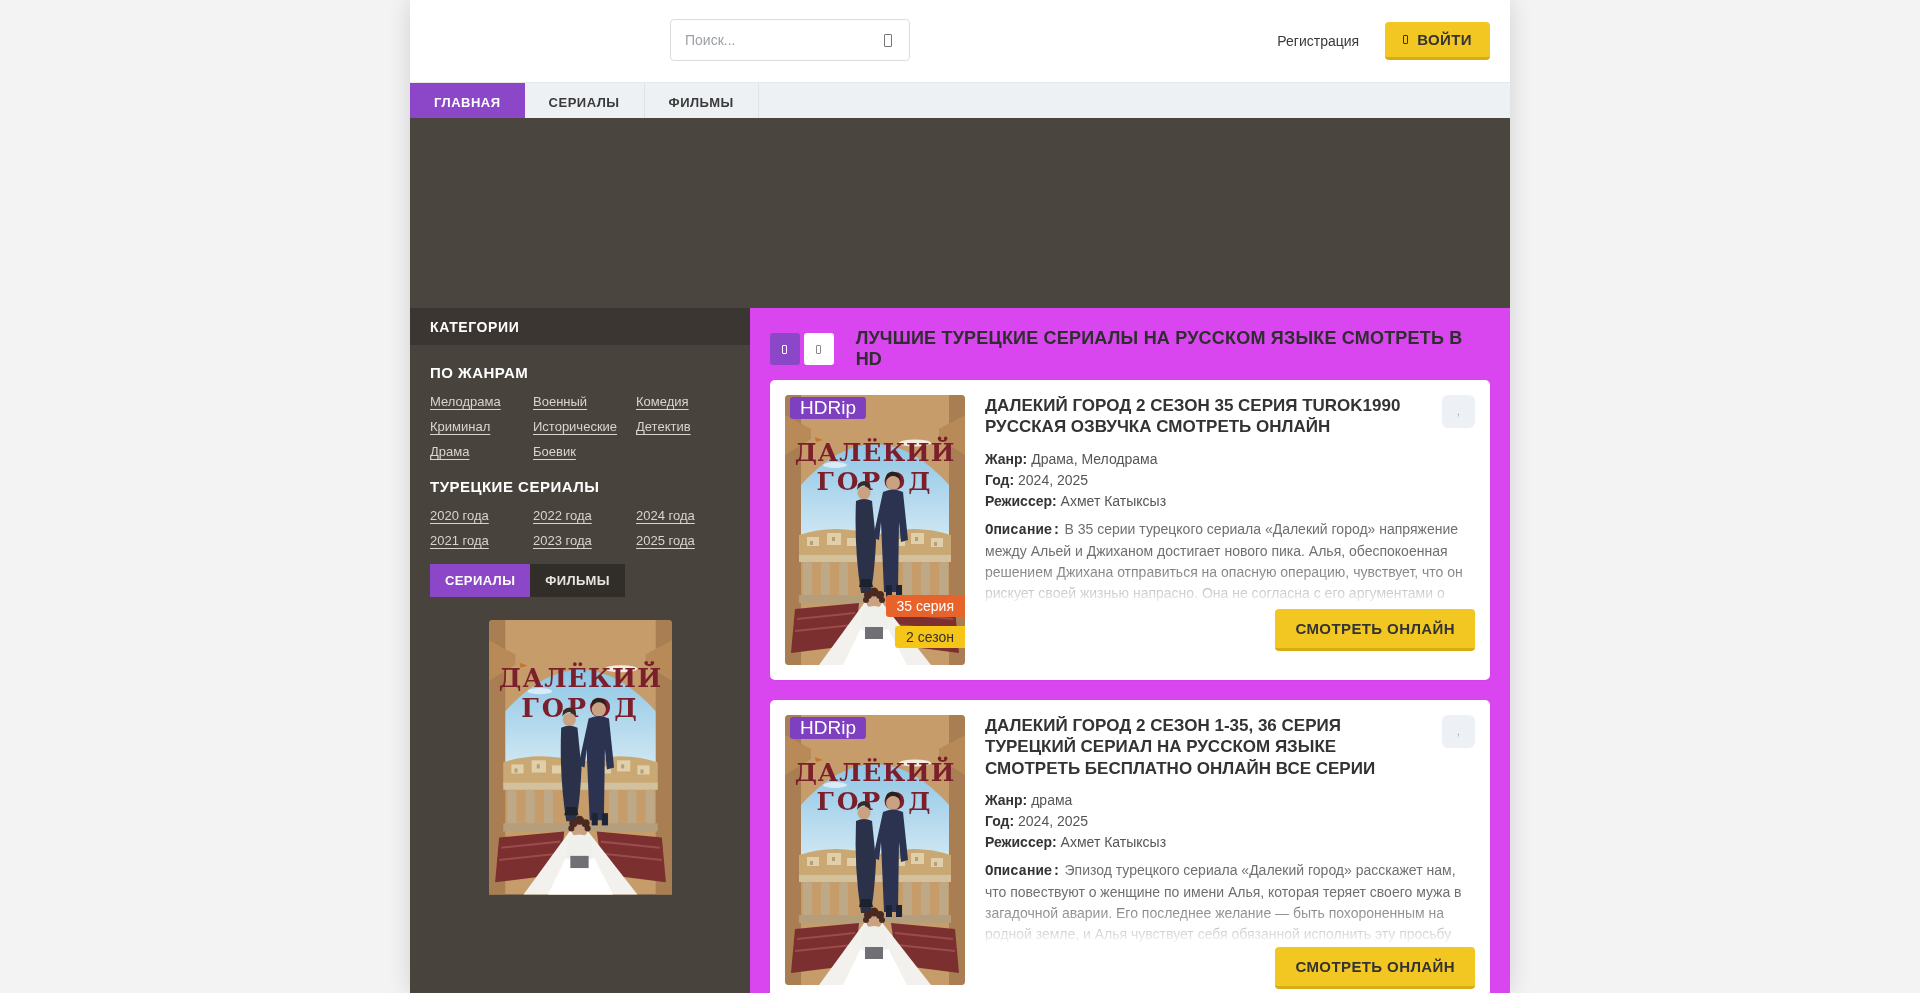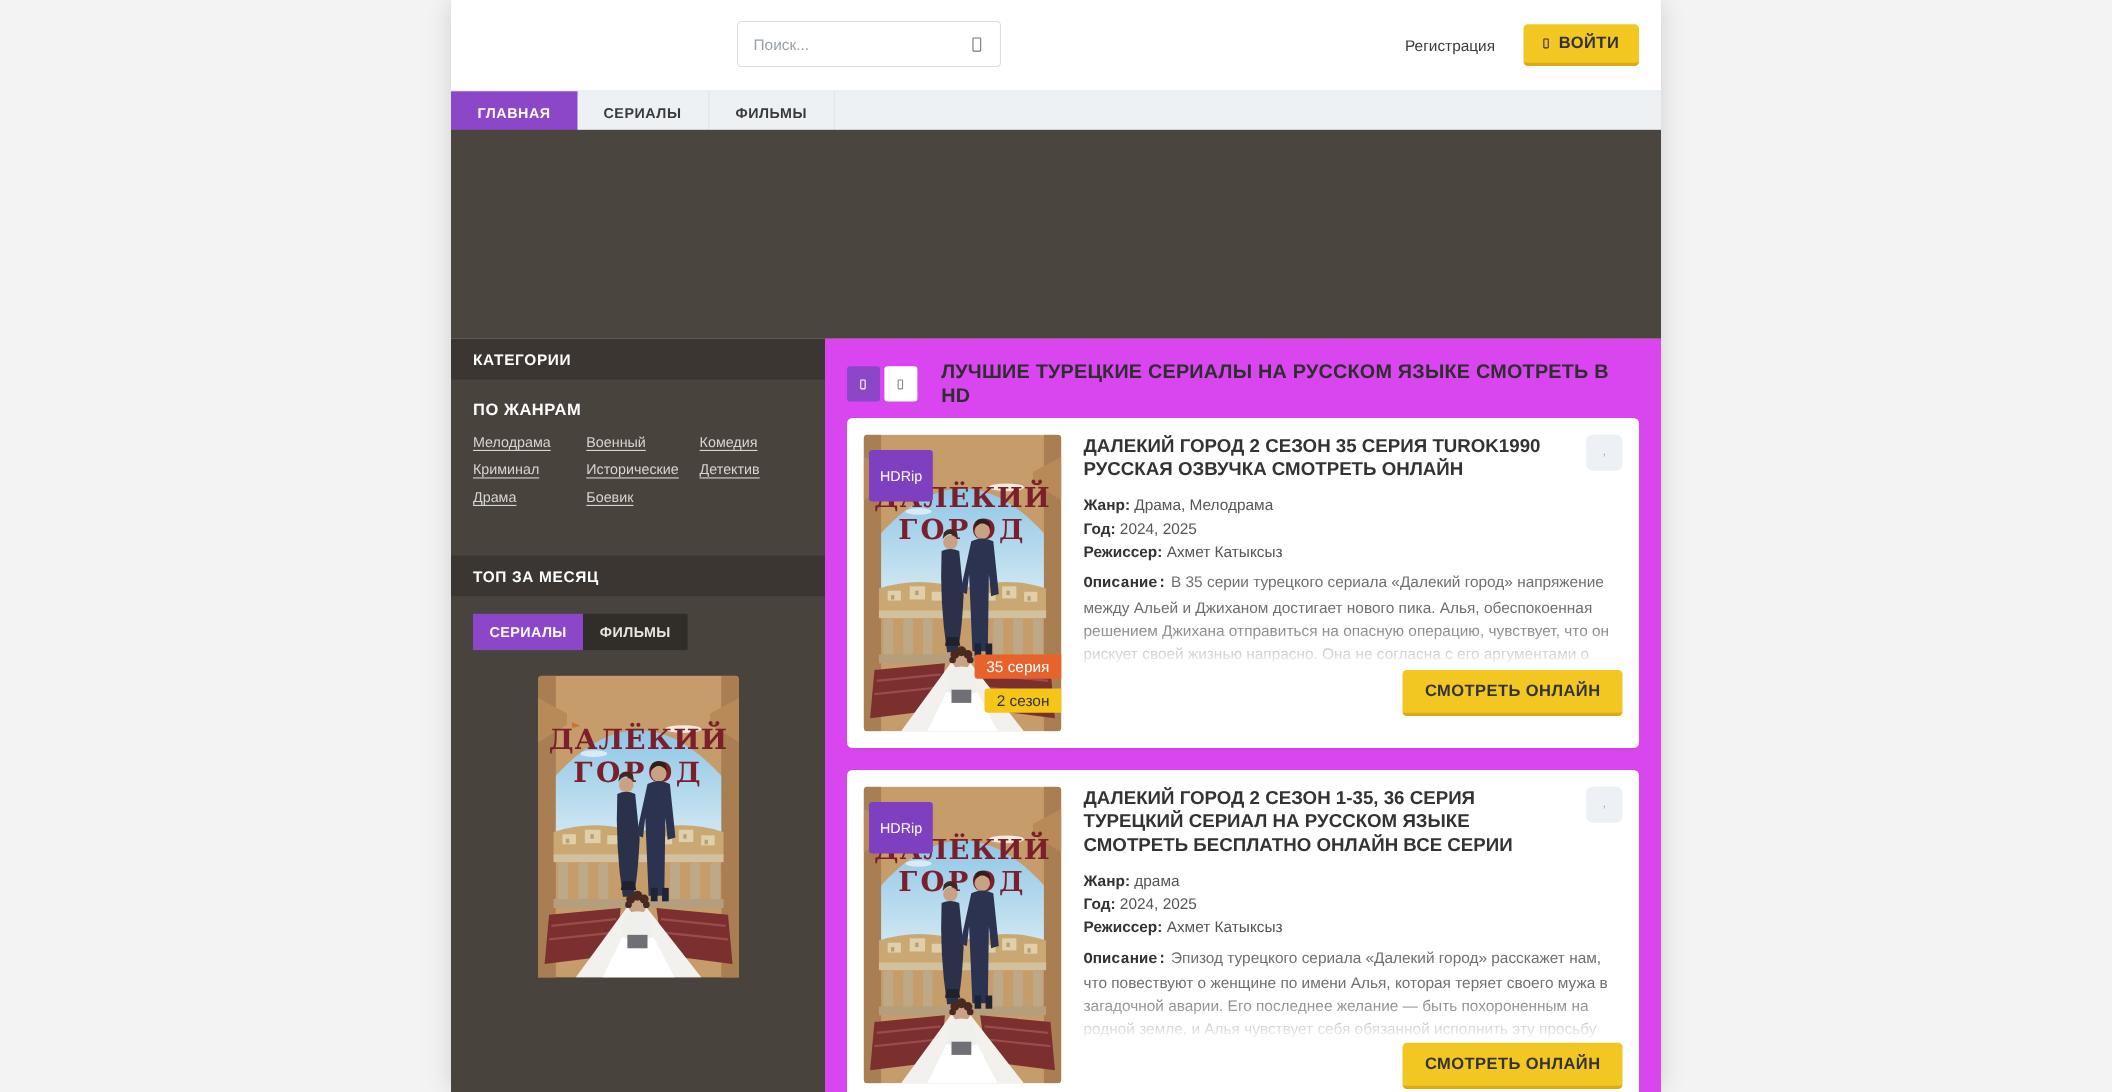--- a/index.html
+++ b/index.html
@@ -63,22 +63,22 @@
     display:flex; align-items:center; justify-content:center; cursor:pointer; }
   .view-btn.grid { background:#8c46c8; color:#fff; }
   .view-btn.list { background:#fff; color:#888; }
   .section-title { font-size:18px; font-weight:bold; color:#2e2e2e; letter-spacing:.2px; margin-left:18px; }
 
   .card { background:#fff; border-radius:5px; padding:15px; display:flex; gap:20px;
     position:relative; margin-bottom:20px; box-shadow:0 1px 2px rgba(0,0,0,.04); }
   .poster-box { position:relative; width:180px; height:270px; flex:0 0 180px;
     border-radius:4px; overflow:hidden; }
   .poster-box svg { display:block; }
-  .q-badge { position:absolute; top:14px; left:5px; background:#7e3fc1; color:#fff;
-    font-size:13px; padding:16px 10px; border-radius:3px; }
+  .q-badge { position:absolute; top:2px; left:5px; background:#7e3fc1; color:#fff;
+    font-size:19px; padding:0 10px; border-radius:3px; }
   .ep-badge { position:absolute; right:0; bottom:48px; background:#e8632c; color:#fff;
     font-size:14px; padding:3px 11px; border-radius:3px 0 0 3px; }
   .se-badge { position:absolute; right:0; bottom:17px; background:#f5c518; color:#333;
     font-size:14px; padding:3px 11px; border-radius:3px 0 0 3px; }
 
   .card-body { flex:1 1 auto; min-width:0; }
   .card-title { font-size:17px; font-weight:bold; color:#333; line-height:1.25; max-width:420px;
     text-transform:uppercase; cursor:pointer; }
   .bookmark-btn { position:absolute; top:15px; right:15px; width:33px; height:33px;
     background:#edf1f5; border:none; border-radius:6px; cursor:pointer; color:#9aa4ad;
@@ -136,22 +136,32 @@
           <a class="side-link" href="#">Военный</a>
           <a class="side-link" href="#">Комедия</a>
           <a class="side-link" href="#">Криминал</a>
           <a class="side-link" href="#">Исторические</a>
           <a class="side-link" href="#">Детектив</a>
           <a class="side-link" href="#">Драма</a>
           <a class="side-link" href="#">Боевик</a>
         </div>
       </div>
 
-
-      <div class="side-bar-title top-bar">ТОП ЗА МЕСЯЦ</div>
+      <div class="side-section">
+        <div class="side-h">ТУРЕЦКИЕ СЕРИАЛЫ</div>
+        <div class="link-grid">
+          <a class="side-link" href="#">2020 года</a>
+          <a class="side-link" href="#">2022 года</a>
+          <a class="side-link" href="#">2024 года</a>
+          <a class="side-link" href="#">2021 года</a>
+          <a class="side-link" href="#">2023 года</a>
+          <a class="side-link" href="#">2025 года</a>
+        </div>
+      </div>
+
 
       <div class="side-tabs">
         <div class="side-tab active">СЕРИАЛЫ</div>
         <div class="side-tab">ФИЛЬМЫ</div>
       </div>
 
       <div class="side-poster poster-holder">
 <svg width="100%" viewBox="0 0 180 270" xmlns="http://www.w3.org/2000/svg">
   <defs>
     <linearGradient id="sky" x1="0" y1="0" x2="0" y2="1">

